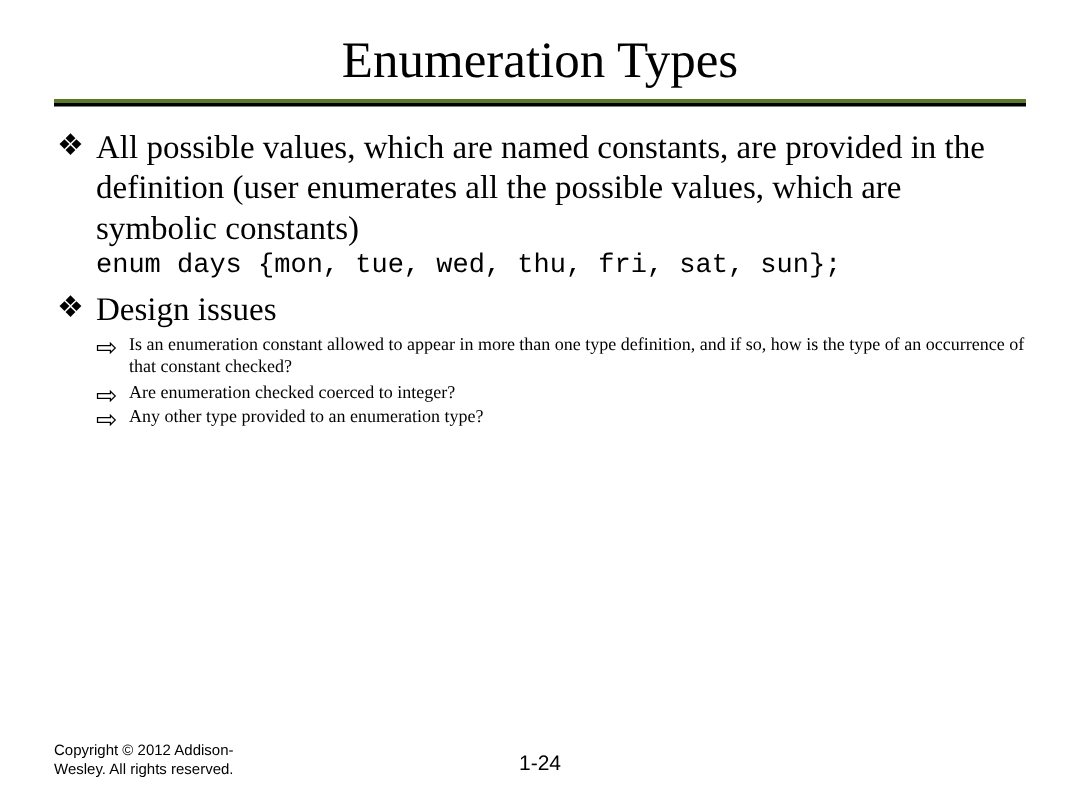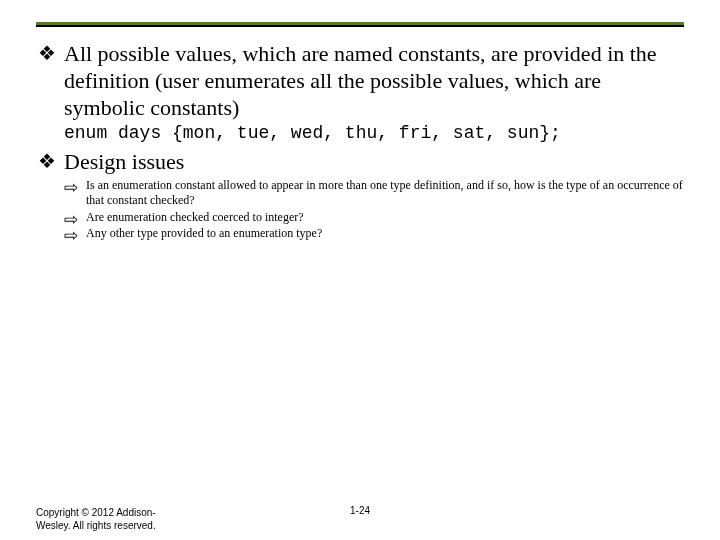--- a/index.html
+++ b/index.html
@@ -67,41 +67,42 @@
     content: "⇨";
     position: absolute;
     left: 28px;
     top: 0;
     font-size: 17px;
     color: #000;
   }
   .footer {
     position: absolute;
     left: 36px;
-    bottom: 8px;
+    bottom: 20px;
     font-size: 10px;
     font-family: Arial, Helvetica, sans-serif;
     color: #000;
     line-height: 1.25;
     width: 140px;
   }
   .pagenum {
     position: absolute;
     left: 50%;
     transform: translateX(-50%);
     bottom: 24px;
-    font-size: 10px;
+    font-size: 14px;
     font-family: Arial, Helvetica, sans-serif;
     color: #000;
   }
 </style>
 </head>
 <body>
 
 <div class="slide">
+  <div class="title">Enumeration Types</div>
   <div class="rule"></div>
 
   <div class="content">
 
     <div class="b1">
       <span>All possible values, which are named constants, are provided in the definition (user enumerates all the possible values, which are symbolic constants)</span>
     </div>
 
     <div class="code">enum days {mon, tue, wed, thu, fri, sat, sun};</div>
 

